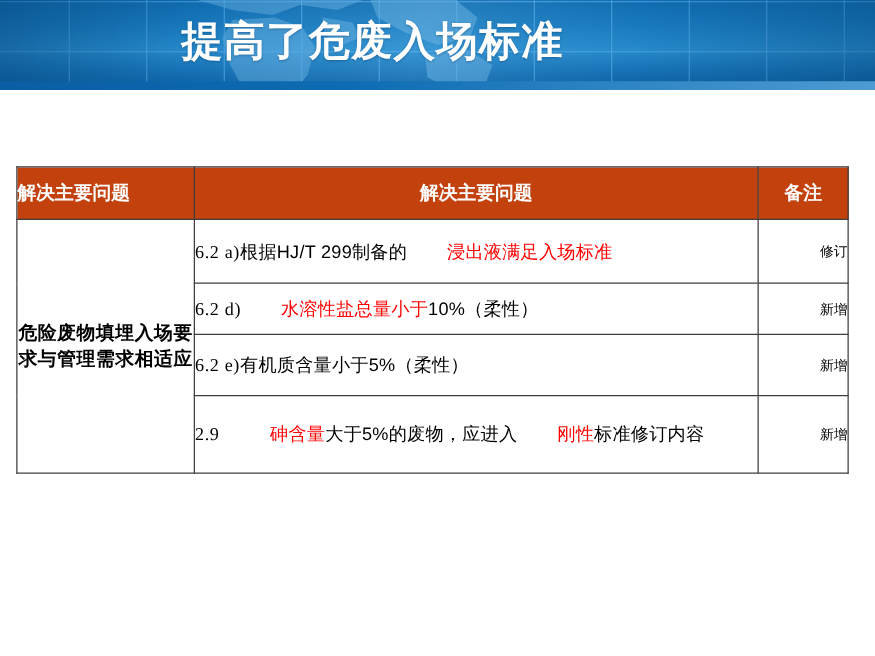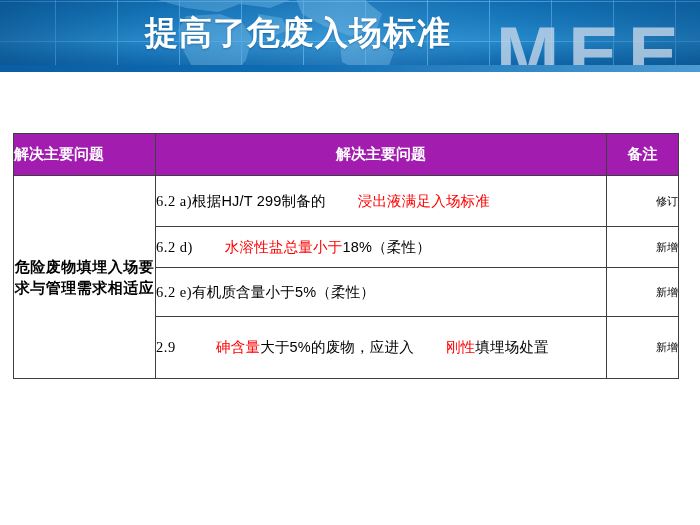--- a/index.html
+++ b/index.html
@@ -103,21 +103,21 @@
   table.rev-table td, table.rev-table th {
     border: 1px solid #3f3f3f;
     padding: 0;
     vertical-align: middle;
   }
   .col-issue  { width: 142px; }
   .col-content{ width: 451px; }
   .col-note   { width: 72px; }
 
   thead th {
-    background: #a21caf;
+    background: #c2410c;
     color: #ffffff;
     font-weight: bold;
     font-size: 15px;
     height: 41px;
   }
   th.th-issue {
     text-align: left;
     padding-left: 6px;
   }
   th.th-content, th.th-note {
@@ -164,21 +164,20 @@
         <path d="M196 42 L230 40 L252 48 L262 64 L256 86 L240 106 L224 122 L210 118 L204 96 L192 74 L188 56 Z"></path>
         <path d="M304 20 L340 16 L372 24 L392 40 L386 56 L360 62 L334 52 L312 40 Z"></path>
         <path d="M60 2 L104 0 L132 8 L140 20 L116 26 L86 22 L60 14 Z"></path>
         <path d="M350 70 L384 66 L404 78 L398 94 L372 98 L352 88 Z"></path>
         <path d="M268 40 L292 44 L298 56 L284 62 L270 54 Z"></path>
       </g>
     </svg>
     <div class="banner-grid"></div>
   </div>
   <div class="banner-sheen"></div>
-  <div class="mee-letters">MEE</div>
   <div class="banner-title">提高了危废入场标准</div>
   <div class="banner-bottomband"></div>
 </div>
 
 <div class="table-wrap">
   <table class="rev-table">
     <colgroup>
       <col class="col-issue">
         <col class="col-content">
         <col class="col-note">
@@ -193,31 +192,31 @@
     <tbody>
       <tr>
         <td class="issue-cell" rowspan="4">危险废物填埋入场要求与管理需求相适应</td>
         <td class="content-cell r1">
           <span class="num">6.2  a)</span><span>根据HJ/T  299制备的</span><span class="red">浸出液满足入场标准</span>
         </td>
         <td class="note-cell r1">修订</td>
       </tr>
       <tr>
         <td class="content-cell r2">
-          <span class="num">6.2  d)</span><span class="red">水溶性盐总量小于</span><span>18%（柔性）</span>
+          <span class="num">6.2  d)</span><span class="red">水溶性盐总量小于</span><span>10%（柔性）</span>
         </td>
         <td class="note-cell r2">新增</td>
       </tr>
       <tr>
         <td class="content-cell r3">
           <span class="num">6.2  e)</span><span>有机质含量小于5%（柔性）</span>
         </td>
         <td class="note-cell r3">新增</td>
       </tr>
       <tr>
         <td class="content-cell r4">
-          <span class="num">2.9</span><span>&nbsp;&nbsp;</span><span class="red">砷含量</span><span>大于5%的废物，应进入</span><span class="red">刚性</span><span>填埋场处置</span>
+          <span class="num">2.9</span><span>&nbsp;&nbsp;</span><span class="red">砷含量</span><span>大于5%的废物，应进入</span><span class="red">刚性</span><span>标准修订内容</span>
         </td>
         <td class="note-cell r4">新增</td>
       </tr>
     </tbody>
   </table>
 </div>
 
 </body></html>

